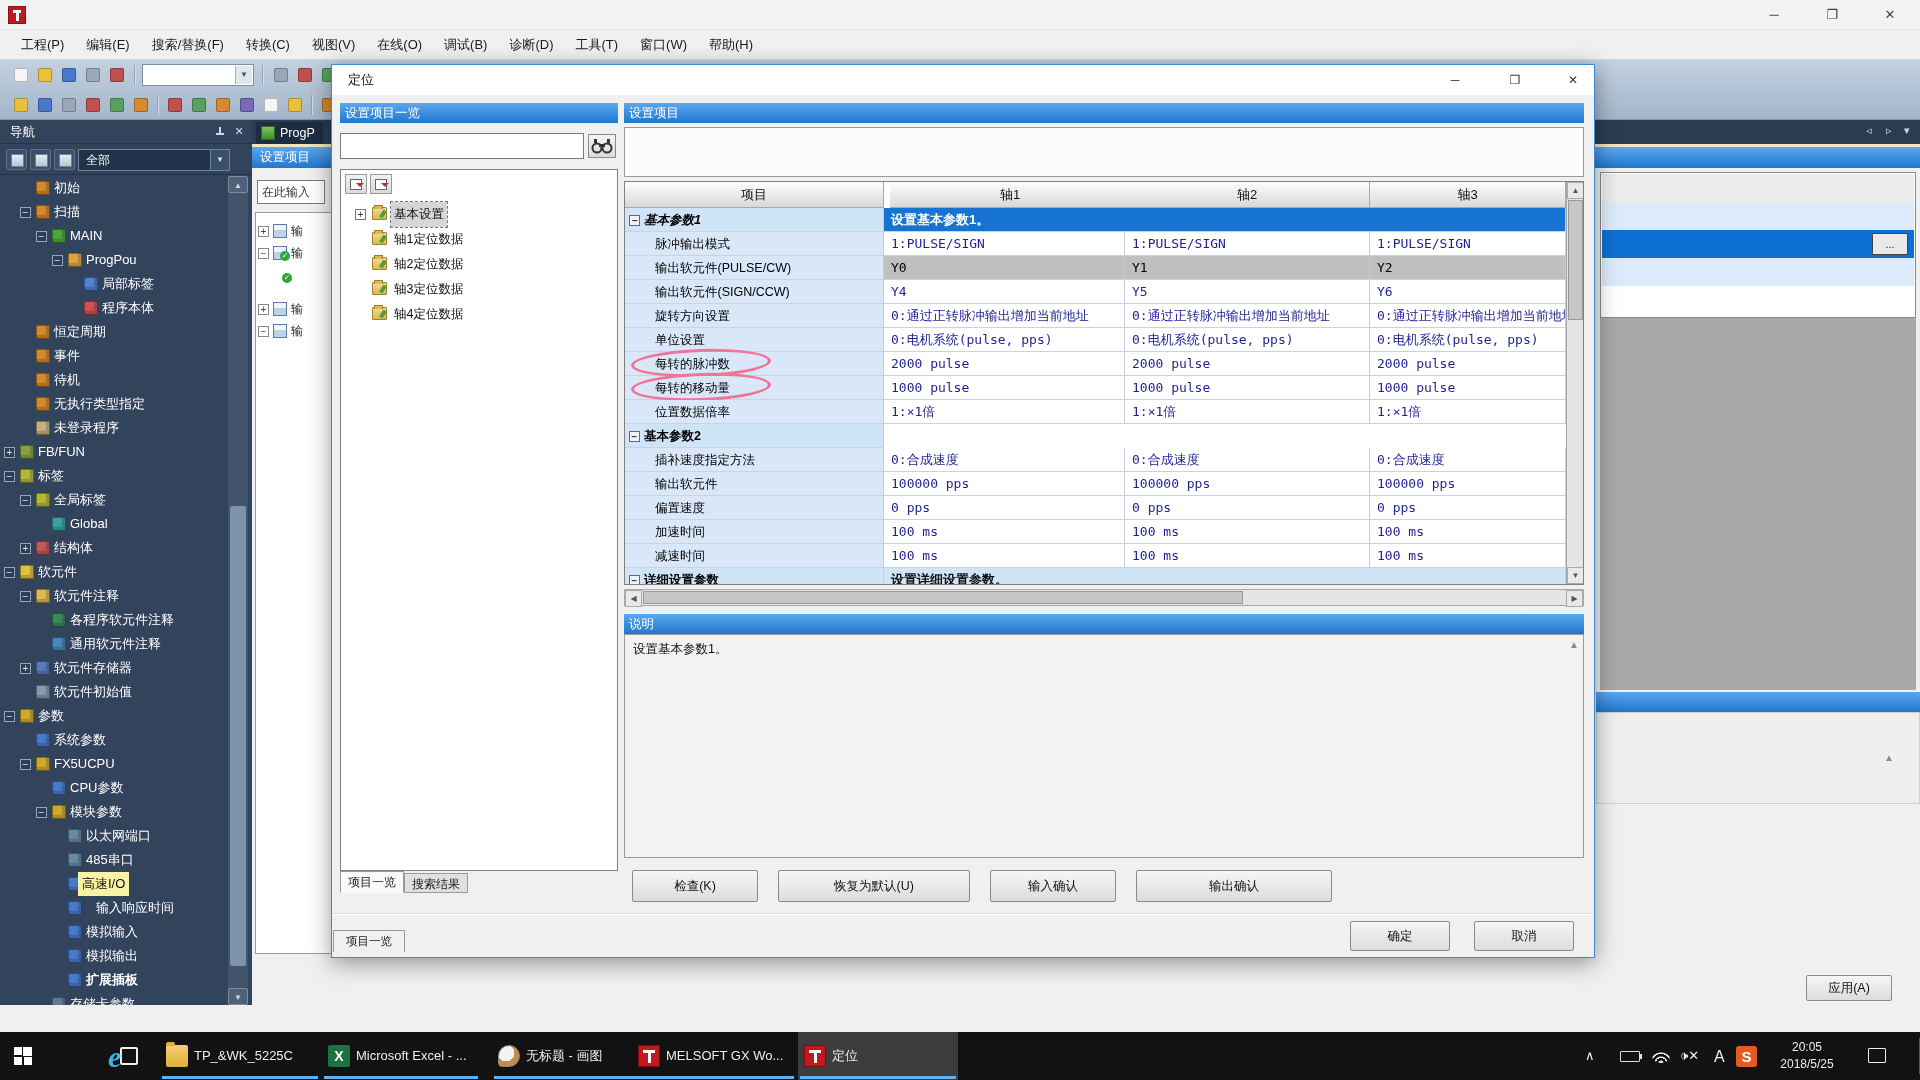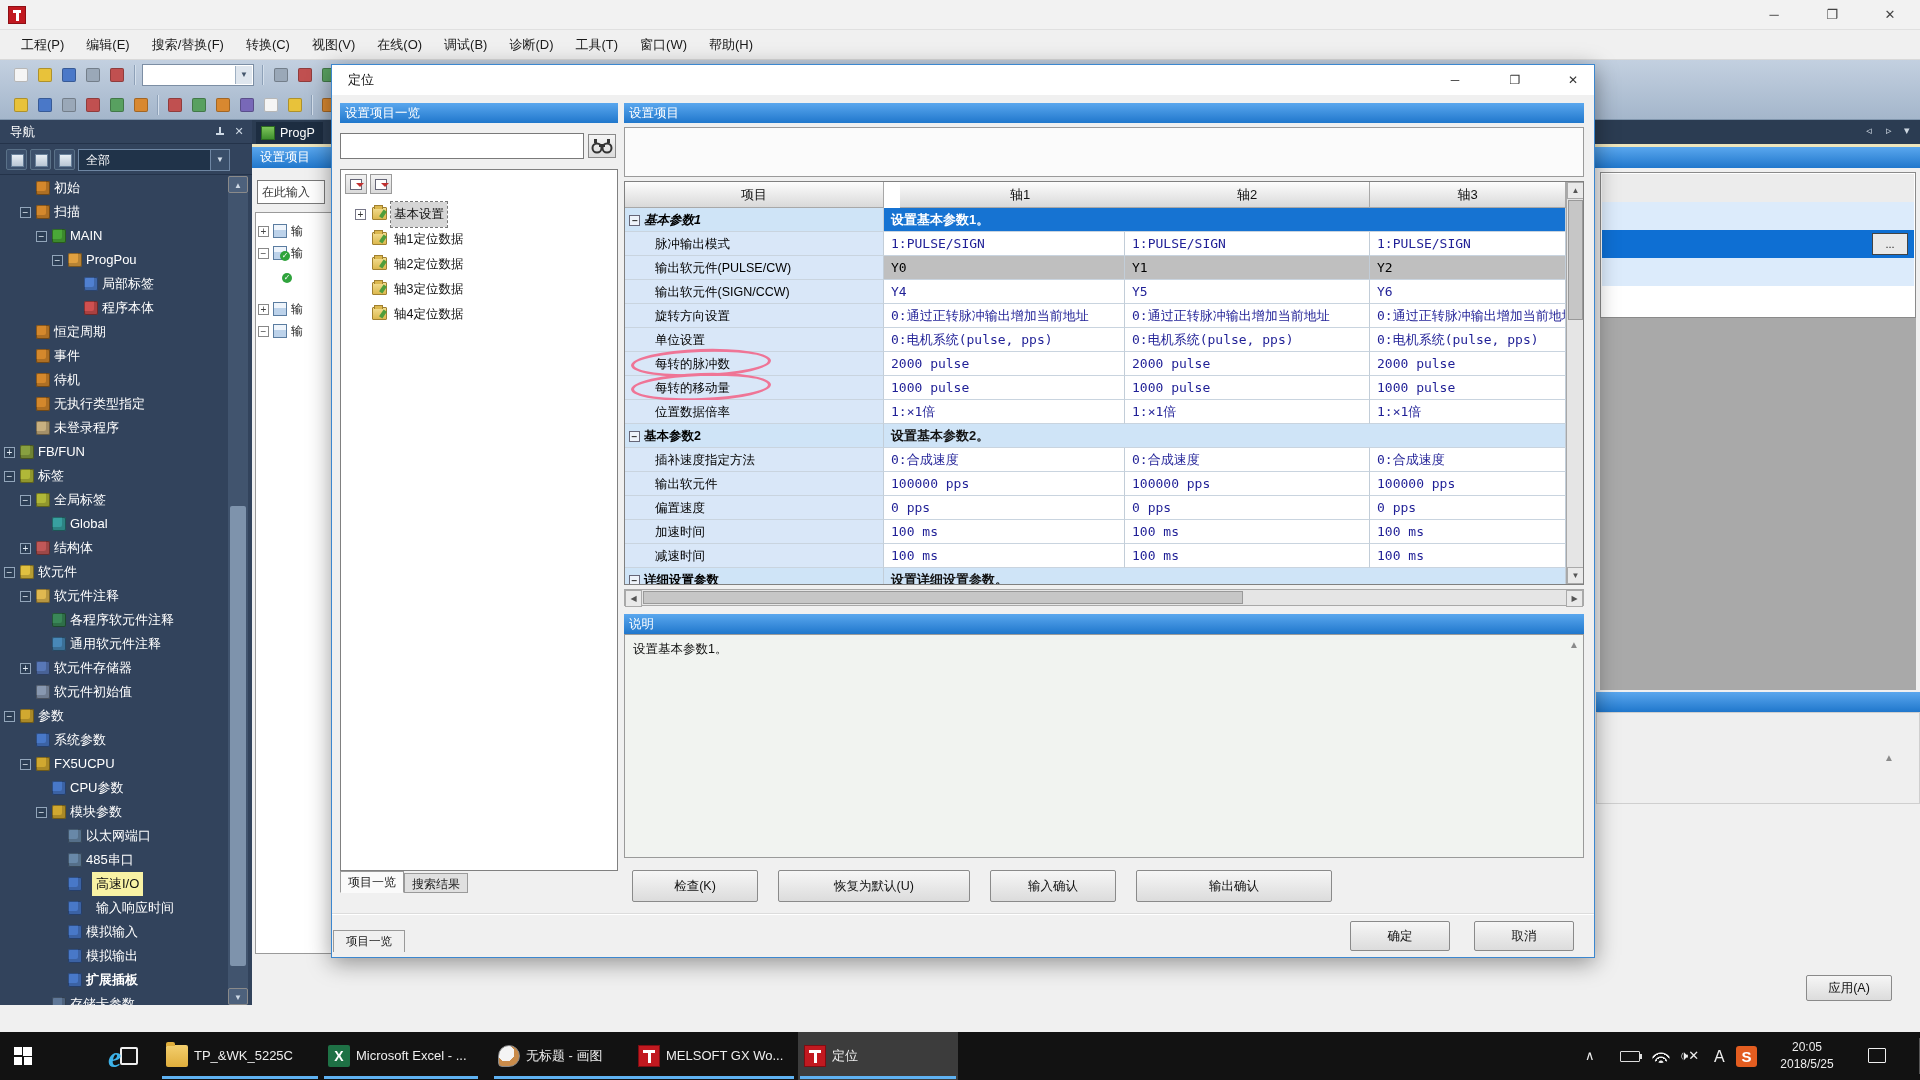--- a/index.html
+++ b/index.html
@@ -431,21 +431,21 @@
         <div class="ntr" style="top: 648px;">
           <div class="ico" style="left: 68px; background: rgb(104, 136, 168);"></div>
           <div class="lab" style="left: 86px;">以太网端口</div>
         </div>
         <div class="ntr" style="top: 672px;">
           <div class="ico" style="left: 68px; background: rgb(104, 136, 168);"></div>
           <div class="lab" style="left: 86px;">485串口</div>
         </div>
         <div class="ntr sel" style="top: 696px;">
           <div class="ico" style="left: 68px; background: rgb(72, 120, 200);"></div>
-          <div class="lab" style="left: 92px;">高速I/O</div>
+          <div class="lab" style="left: 78px;">高速I/O</div>
         </div>
         <div class="ntr" style="top: 720px;">
           <div class="ico" style="left: 68px; background: rgb(72, 120, 200);"></div>
           <div class="lab" style="left: 86px; margin-left: 10px;">输入响应时间</div>
         </div>
         <div class="ntr" style="top: 744px;">
           <div class="ico" style="left: 68px; background: rgb(72, 120, 200);"></div>
           <div class="lab" style="left: 86px;">模拟输入</div>
         </div>
         <div class="ntr" style="top: 768px;">
@@ -576,21 +576,21 @@
     <div class="dlg-tab on" style="left:8px;width:64px"><span>项目一览</span></div>
     <div class="dlg-tab off" style="left:72px;width:64px"><span>搜索结果</span></div>
 
     <div class="dlg-rhead bluebar">
       <span>设置项目</span>
     </div>
     <div class="dlg-empty"></div>
 
     <div class="tbl" id="paramTable">
         <div class="th" style="left: 0px; width: 259px;">项目</div>
-        <div class="th" style="left: 275px; width: 241px;">轴1</div>
+        <div class="th" style="left: 265px; width: 241px;">轴1</div>
         <div class="th" style="left: 500px; width: 245px;">轴2</div>
         <div class="th" style="left: 745px; width: 196px;">轴3</div>
         <div class="cell pcell grp ital" style="left: 0px; top: 26px; width: 259px; height: 24px; padding-left: 19px;"><div class="exp">−</div>基本参数1</div>
         <div class="cell vcell selband" style="left: 259px; top: 26px; width: 682px; height: 24px;">设置基本参数1。</div>
         <div class="cell pcell" style="left: 0px; top: 50px; width: 259px; height: 24px; padding-left: 30px;">脉冲输出模式</div>
         <div class="cell vcell" style="left: 259px; top: 50px; width: 241px; height: 24px;">1:PULSE/SIGN</div>
         <div class="cell vcell" style="left: 500px; top: 50px; width: 245px; height: 24px;">1:PULSE/SIGN</div>
         <div class="cell vcell" style="left: 745px; top: 50px; width: 196px; height: 24px;">1:PULSE/SIGN</div>
         <div class="cell pcell" style="left: 0px; top: 74px; width: 259px; height: 24px; padding-left: 30px;">输出软元件(PULSE/CW)</div>
         <div class="cell vcell gray" style="left: 259px; top: 74px; width: 241px; height: 24px;">Y0</div>
@@ -616,21 +616,20 @@
         <div class="cell pcell" style="left: 0px; top: 194px; width: 259px; height: 24px; padding-left: 30px;">每转的移动量</div>
         <div class="cell vcell" style="left: 259px; top: 194px; width: 241px; height: 24px;">1000 pulse</div>
         <div class="cell vcell" style="left: 500px; top: 194px; width: 245px; height: 24px;">1000 pulse</div>
         <div class="cell vcell" style="left: 745px; top: 194px; width: 196px; height: 24px;">1000 pulse</div>
         <div class="ellipse" style="left: 6px; top: 191px; width: 140px; height: 28px; border-color: rgb(239, 117, 150);"></div>
         <div class="cell pcell" style="left: 0px; top: 218px; width: 259px; height: 24px; padding-left: 30px;">位置数据倍率</div>
         <div class="cell vcell" style="left: 259px; top: 218px; width: 241px; height: 24px;">1:×1倍</div>
         <div class="cell vcell" style="left: 500px; top: 218px; width: 245px; height: 24px;">1:×1倍</div>
         <div class="cell vcell" style="left: 745px; top: 218px; width: 196px; height: 24px;">1:×1倍</div>
         <div class="cell pcell grp" style="left: 0px; top: 242px; width: 259px; height: 24px; padding-left: 19px;"><div class="exp">−</div>基本参数2</div>
-        <div class="cell vcell grpband" style="left: 259px; top: 242px; width: 682px; height: 24px;">设置基本参数2。</div>
         <div class="cell pcell" style="left: 0px; top: 266px; width: 259px; height: 24px; padding-left: 30px;">插补速度指定方法</div>
         <div class="cell vcell" style="left: 259px; top: 266px; width: 241px; height: 24px;">0:合成速度</div>
         <div class="cell vcell" style="left: 500px; top: 266px; width: 245px; height: 24px;">0:合成速度</div>
         <div class="cell vcell" style="left: 745px; top: 266px; width: 196px; height: 24px;">0:合成速度</div>
         <div class="cell pcell" style="left: 0px; top: 290px; width: 259px; height: 24px; padding-left: 30px;">输出软元件</div>
         <div class="cell vcell" style="left: 259px; top: 290px; width: 241px; height: 24px;">100000 pps</div>
         <div class="cell vcell" style="left: 500px; top: 290px; width: 245px; height: 24px;">100000 pps</div>
         <div class="cell vcell" style="left: 745px; top: 290px; width: 196px; height: 24px;">100000 pps</div>
         <div class="cell pcell" style="left: 0px; top: 314px; width: 259px; height: 24px; padding-left: 30px;">偏置速度</div>
         <div class="cell vcell" style="left: 259px; top: 314px; width: 241px; height: 24px;">0 pps</div>

